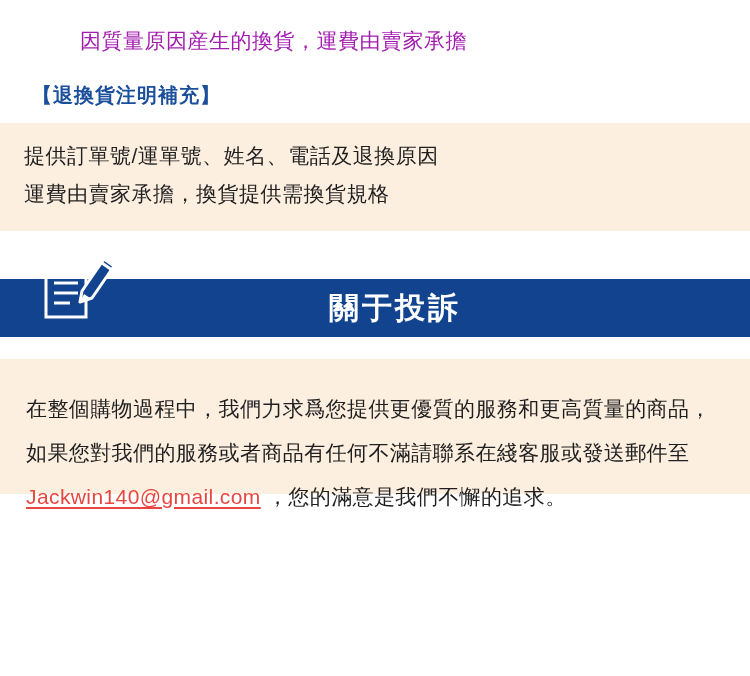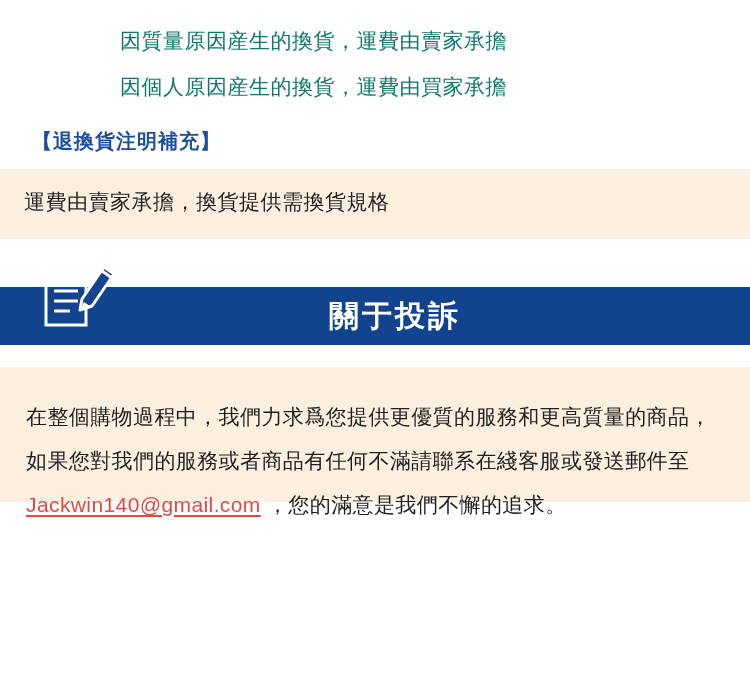--- a/index.html
+++ b/index.html
@@ -20,24 +20,23 @@
     height: 676px;
   }
 
   
   .top-lines {
     padding: 18px 0 0 0;
   }
   .top-line {
     font-size: 21px;
     line-height: 46px;
-    color: #0f766e;
+    color: #a21caf;
     padding-left: 80px;
     letter-spacing: 0.5px;
-    margin-left: 40px;
   }
 
   
   .blue-heading {
     font-size: 20px;
     font-weight: bold;
     color: #1b4f9c;
     padding: 18px 0 8px 32px;
     letter-spacing: 1px;
   }
@@ -109,26 +108,26 @@
     text-underline-offset: 3px;
   }
 </style>
 </head>
 <body>
 
 <div class="page">
 
   <div class="top-lines">
     <div class="top-line">因質量原因産生的換貨，運費由賣家承擔</div>
-    <div class="top-line">因個人原因産生的換貨，運費由買家承擔</div>
   </div>
 
   <div class="blue-heading">【退換貨注明補充】</div>
 
   <div class="note-box">
+    <div class="note-line">提供訂單號/運單號、姓名、電話及退換原因</div>
     <div class="note-line">運費由賣家承擔，換貨提供需換貨規格</div>
   </div>
 
   <div class="banner-wrap">
     <div class="banner-bar">
       <span class="banner-title">關于投訴</span>
     </div>
     <span class="pencil-icon">
       <svg width="80" height="80" viewBox="0 0 80 80" xmlns="http://www.w3.org/2000/svg">
 

